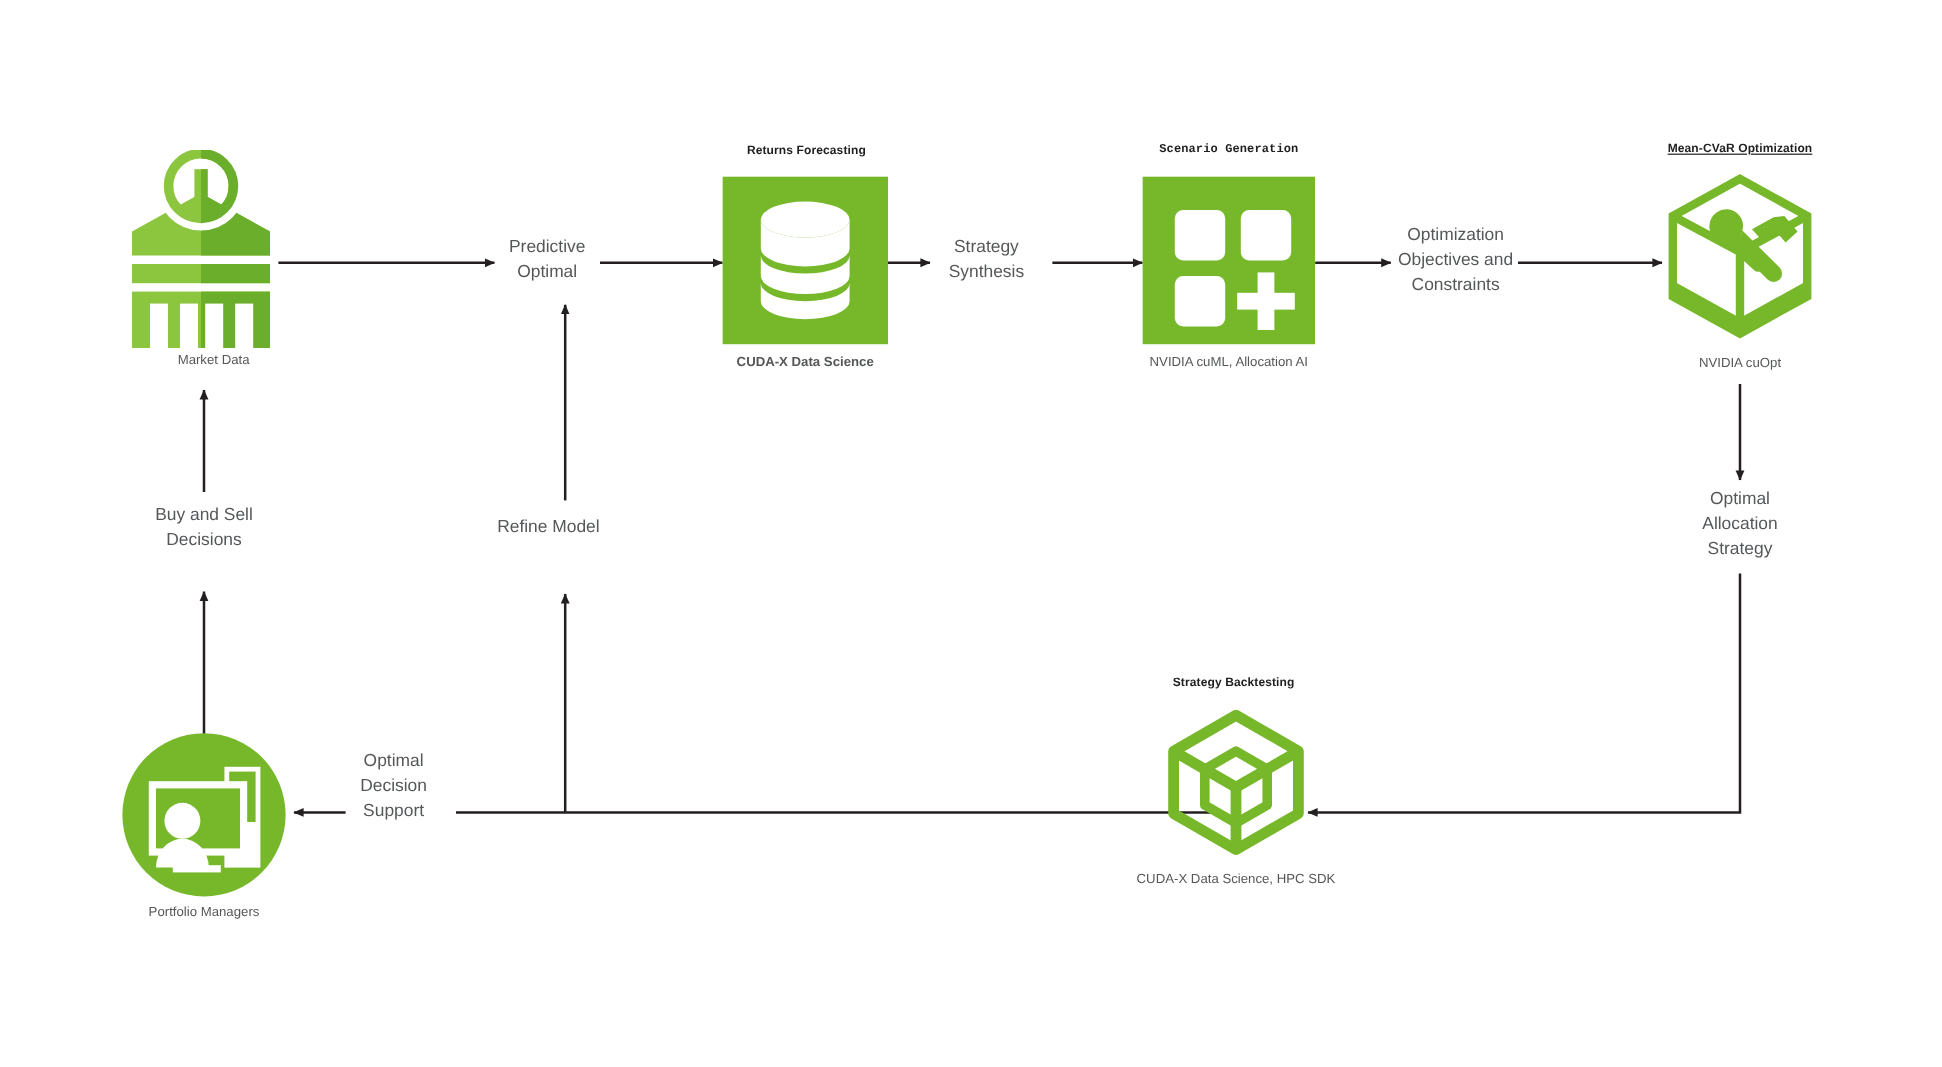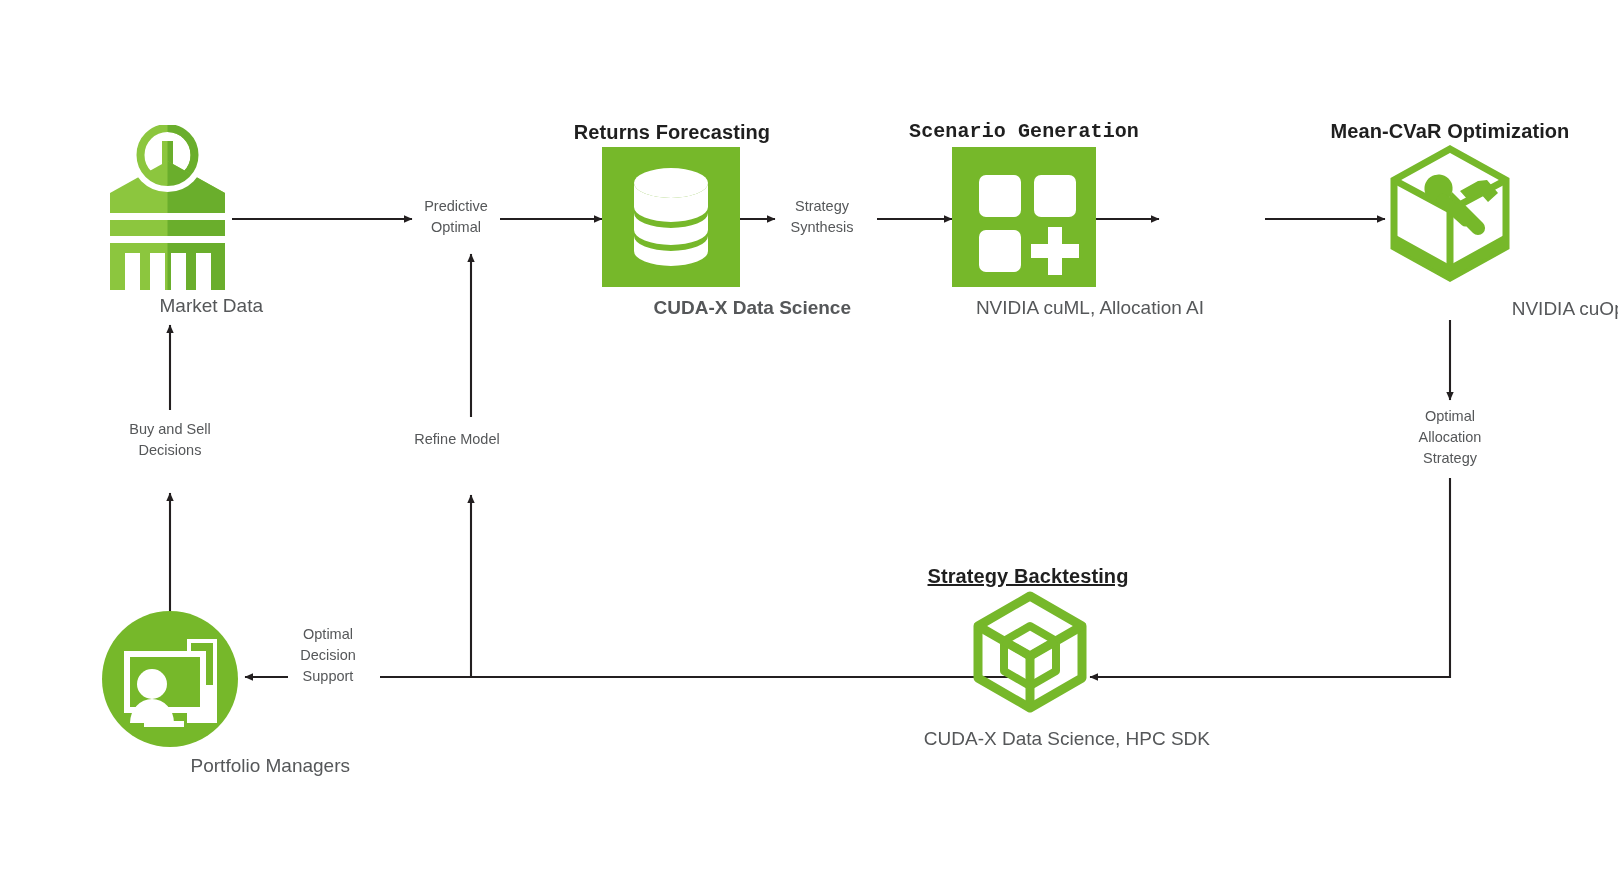--- a/index.html
+++ b/index.html
@@ -25,31 +25,31 @@
     width: 1618px;
     height: 889px;
   }
   .node {
     position: absolute;
   }
   .node-title {
     position: absolute;
     width: 320px;
     text-align: center;
-    font-size: 20px;
+    font-size: 10px;
     font-weight: bold;
     color: #1f1f1f;
     letter-spacing: 0.1px;
     line-height: 1.2;
   }
   .node-caption {
     position: absolute;
     width: 360px;
-    text-align: right;
-    font-size: 19px;
+    text-align: center;
+    font-size: 11px;
     color: #555759;
     line-height: 1.35;
   }
   .edge-label {
     position: absolute;
     text-align: center;
     font-size: 14.5px;
     color: #555759;
     line-height: 1.45;
     white-space: pre-line;
@@ -151,21 +151,21 @@
         <rect x="82" y="28" width="42" height="42" rx="7"></rect>
         <rect x="27" y="83" width="42" height="42" rx="7"></rect>
         <rect x="96" y="80" width="14" height="48"></rect>
         <rect x="79" y="97" width="48" height="14"></rect>
       </g>
     </svg>
     <div class="node-caption" style="left:-108px; top:175px; width:360px;">NVIDIA cuML, Allocation AI</div>
   </div>
 
   <div class="node" style="left:1386px; top:119px;">
-    <div class="node-title" style="left:-96px; top:0px;">Mean-CVaR Optimization</div>
+    <div class="node-title" style="left:-96px; top:0px;text-decoration:underline;">Mean-CVaR Optimization</div>
     <svg class="icon-box" width="128" height="152" viewBox="0 0 128 152" style="left:0; top:25px;">
 
       <path d="M64,5 L120,36 L120,103 L64,134 L8,103 L8,36 Z" fill="none" stroke="#76b82a" stroke-width="7"></path>
 
       <path d="M8,36 L64,66 L120,36" fill="none" stroke="#76b82a" stroke-width="7"></path>
       <path d="M64,66 L64,134" fill="none" stroke="#76b82a" stroke-width="7"></path>
 
       <path d="M8,90 L64,121 L120,90 L120,103 L64,134 L8,103 Z" fill="#76b82a"></path>
 
       <g fill="#76b82a">
@@ -174,21 +174,21 @@
 
         <path d="M92,37 l-18,10 l8,9 l12,-7 l8,9 l10,-9 l-11,-13 z"></path>
         <rect x="47" y="60" width="42" height="12" rx="5" transform="rotate(42 68 66)"></rect>
       </g>
 
     </svg>
     <div class="node-caption" style="left:-116px; top:177px; width:360px;">NVIDIA cuOpt</div>
   </div>
 
   <div class="node" style="left:970px; top:564px;">
-    <div class="node-title" style="left:-102px; top:0px;text-decoration:underline;">Strategy Backtesting</div>
+    <div class="node-title" style="left:-102px; top:0px;">Strategy Backtesting</div>
     <svg class="icon-box" width="120" height="124" viewBox="0 0 120 124" style="left:0; top:26px;">
       <g fill="none" stroke="#76b82a" stroke-width="9" stroke-linejoin="round">
         <path d="M60,6 L112,36 L112,88 L60,118 L8,88 L8,36 Z"></path>
         <path d="M8,36 L60,66 L112,36"></path>
         <path d="M60,66 L60,118"></path>
       </g>
       <g fill="none" stroke="#76b82a" stroke-width="8" stroke-linejoin="round">
         <path d="M60,36 L86,51 L86,81 L60,96 L34,81 L34,51 Z"></path>
         <path d="M34,51 L60,66 L86,51"></path>
       </g>
@@ -215,20 +215,23 @@
         <path d="M30,114 a22,24 0 0 1 44,0 z"></path>
       </g>
     </svg>
     <div class="node-caption" style="left:-110px; top:144px; width:360px;">Portfolio Managers</div>
   </div>
 
   <div class="edge-label" style="left:406px; top:196px; width:100px;">Predictive
 Optimal</div>
   <div class="edge-label" style="left:768px; top:196px; width:108px;">Strategy
 Synthesis</div>
+  <div class="edge-label" style="left:1152px; top:186px; width:122px;">Optimization
+Objectives  and
+Constraints</div>
   <div class="edge-label" style="left:1390px; top:406px; width:120px;">Optimal
 Allocation
 Strategy</div>
   <div class="edge-label" style="left:283px; top:624px; width:90px;">Optimal
 Decision
 Support</div>
   <div class="edge-label" style="left:110px; top:419px; width:120px;">Buy and Sell
 Decisions</div>
   <div class="edge-label" style="left:397px; top:429px; width:120px;">Refine Model</div>
 

